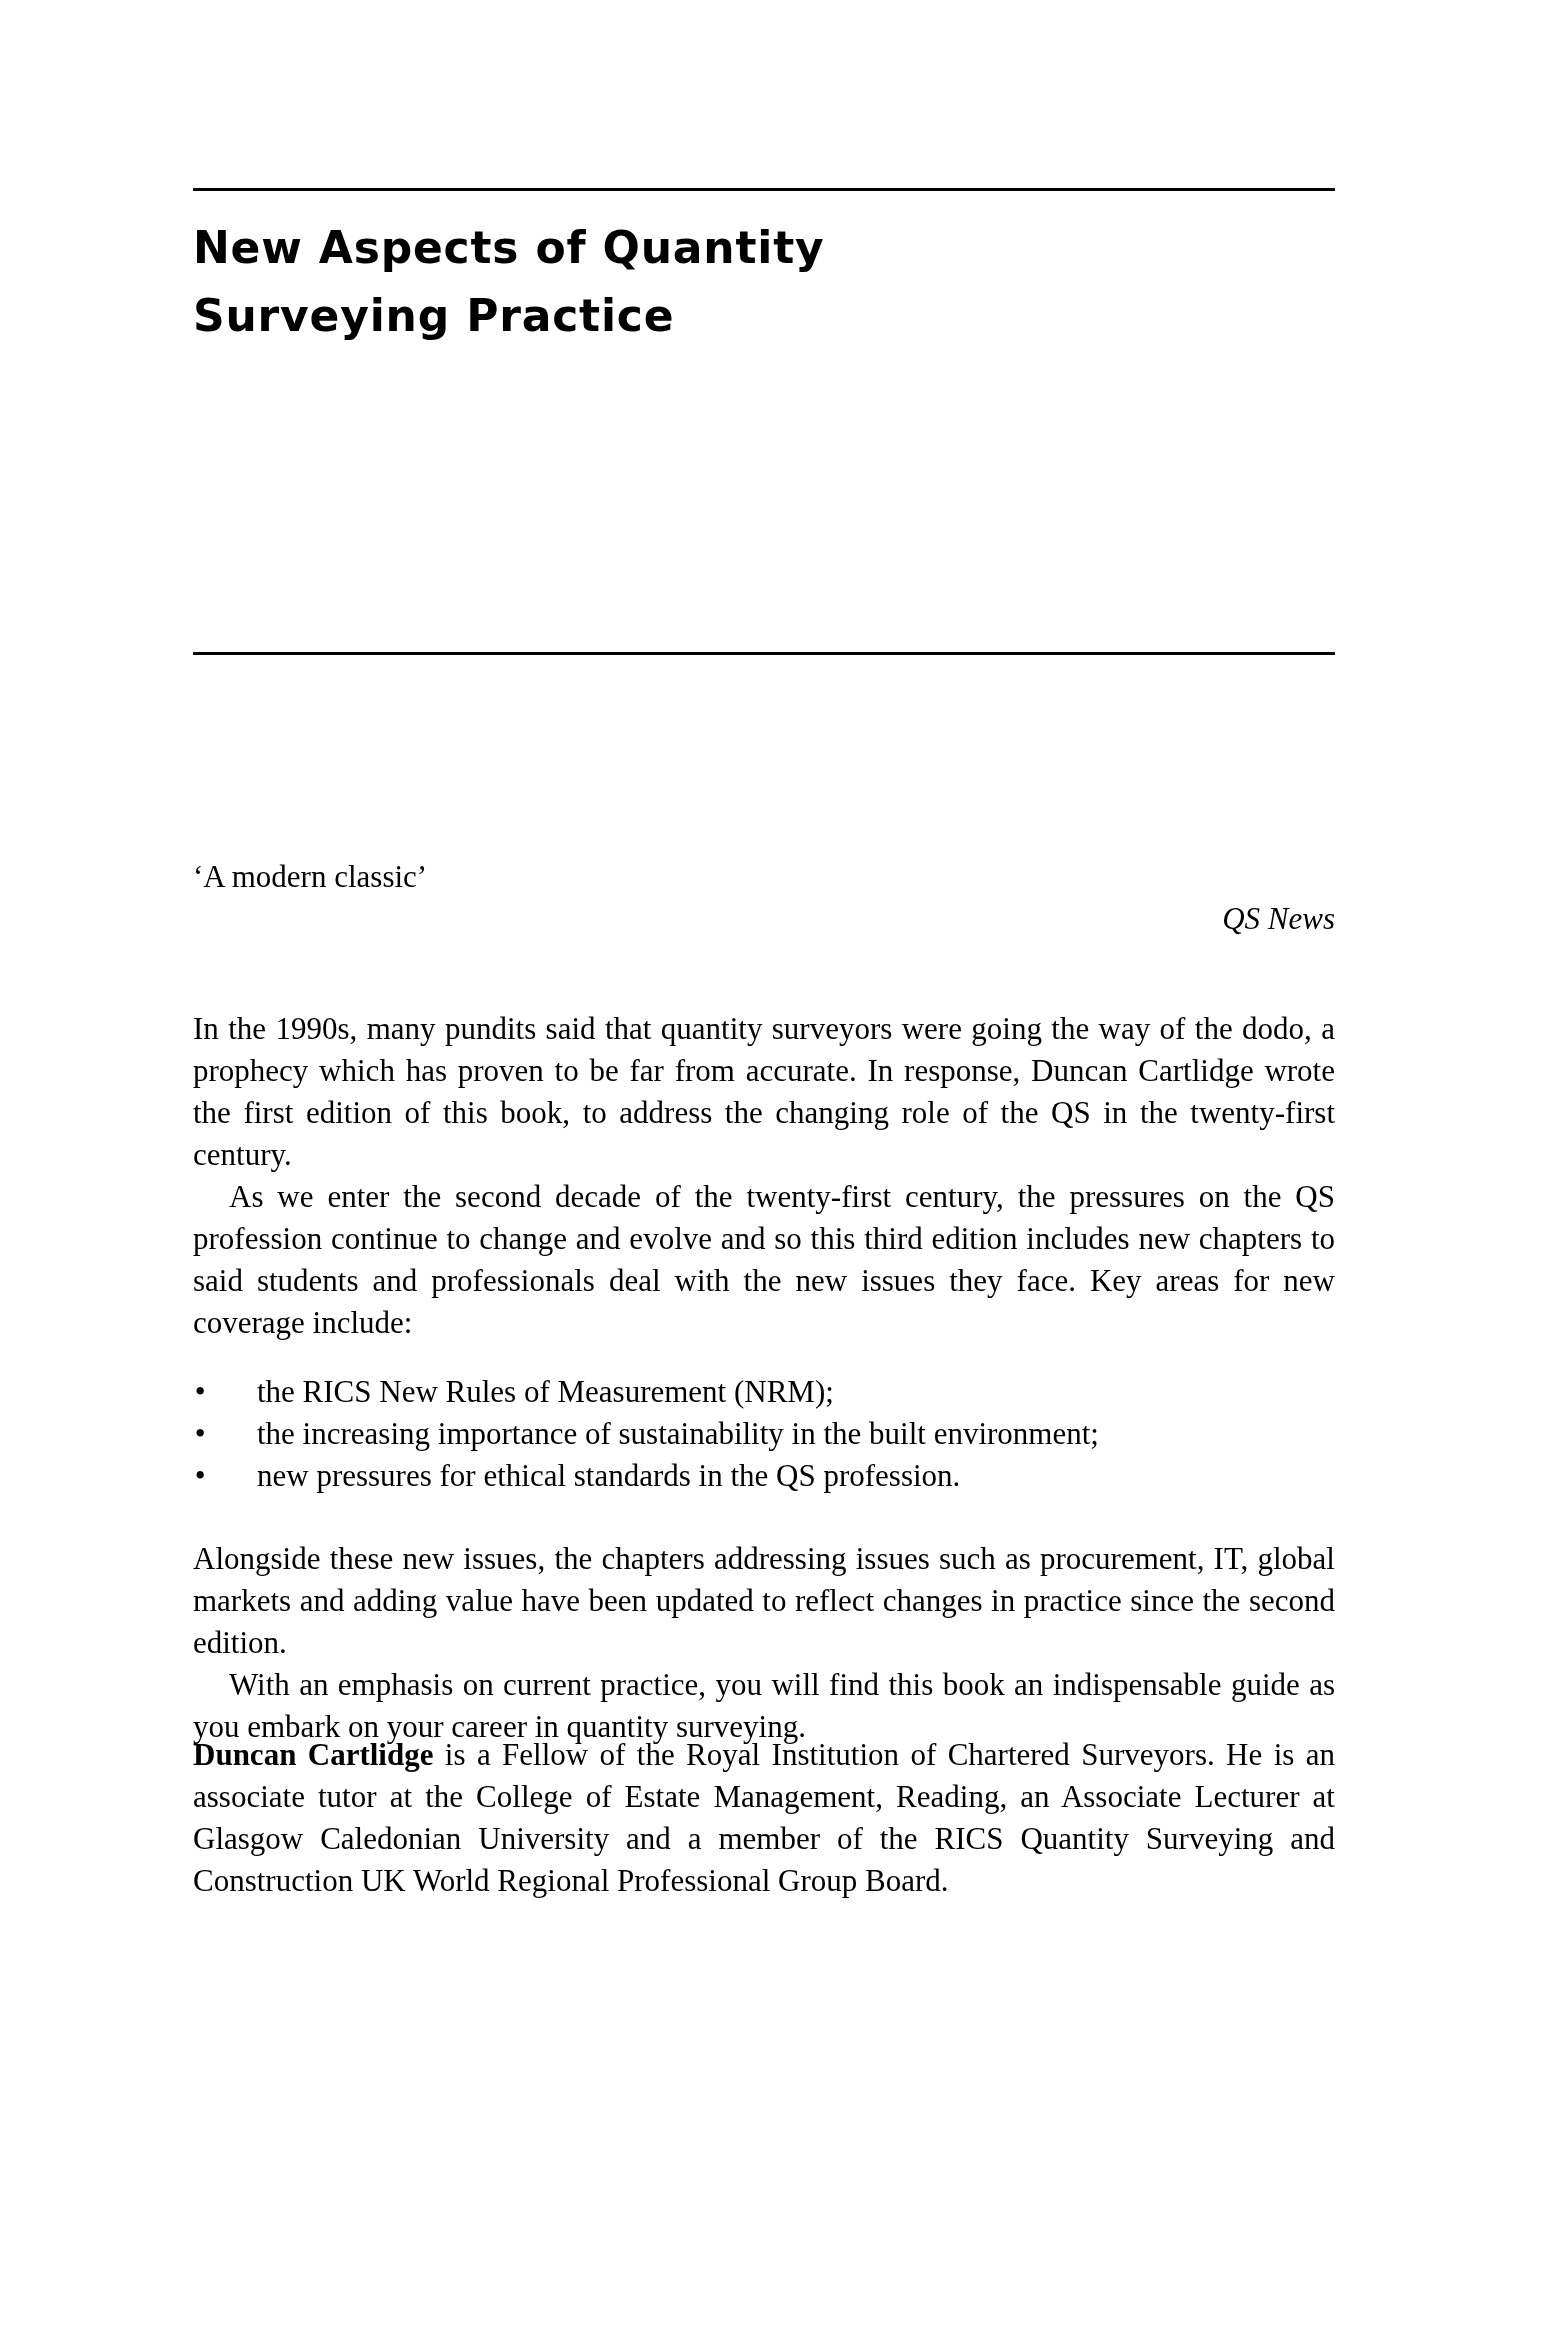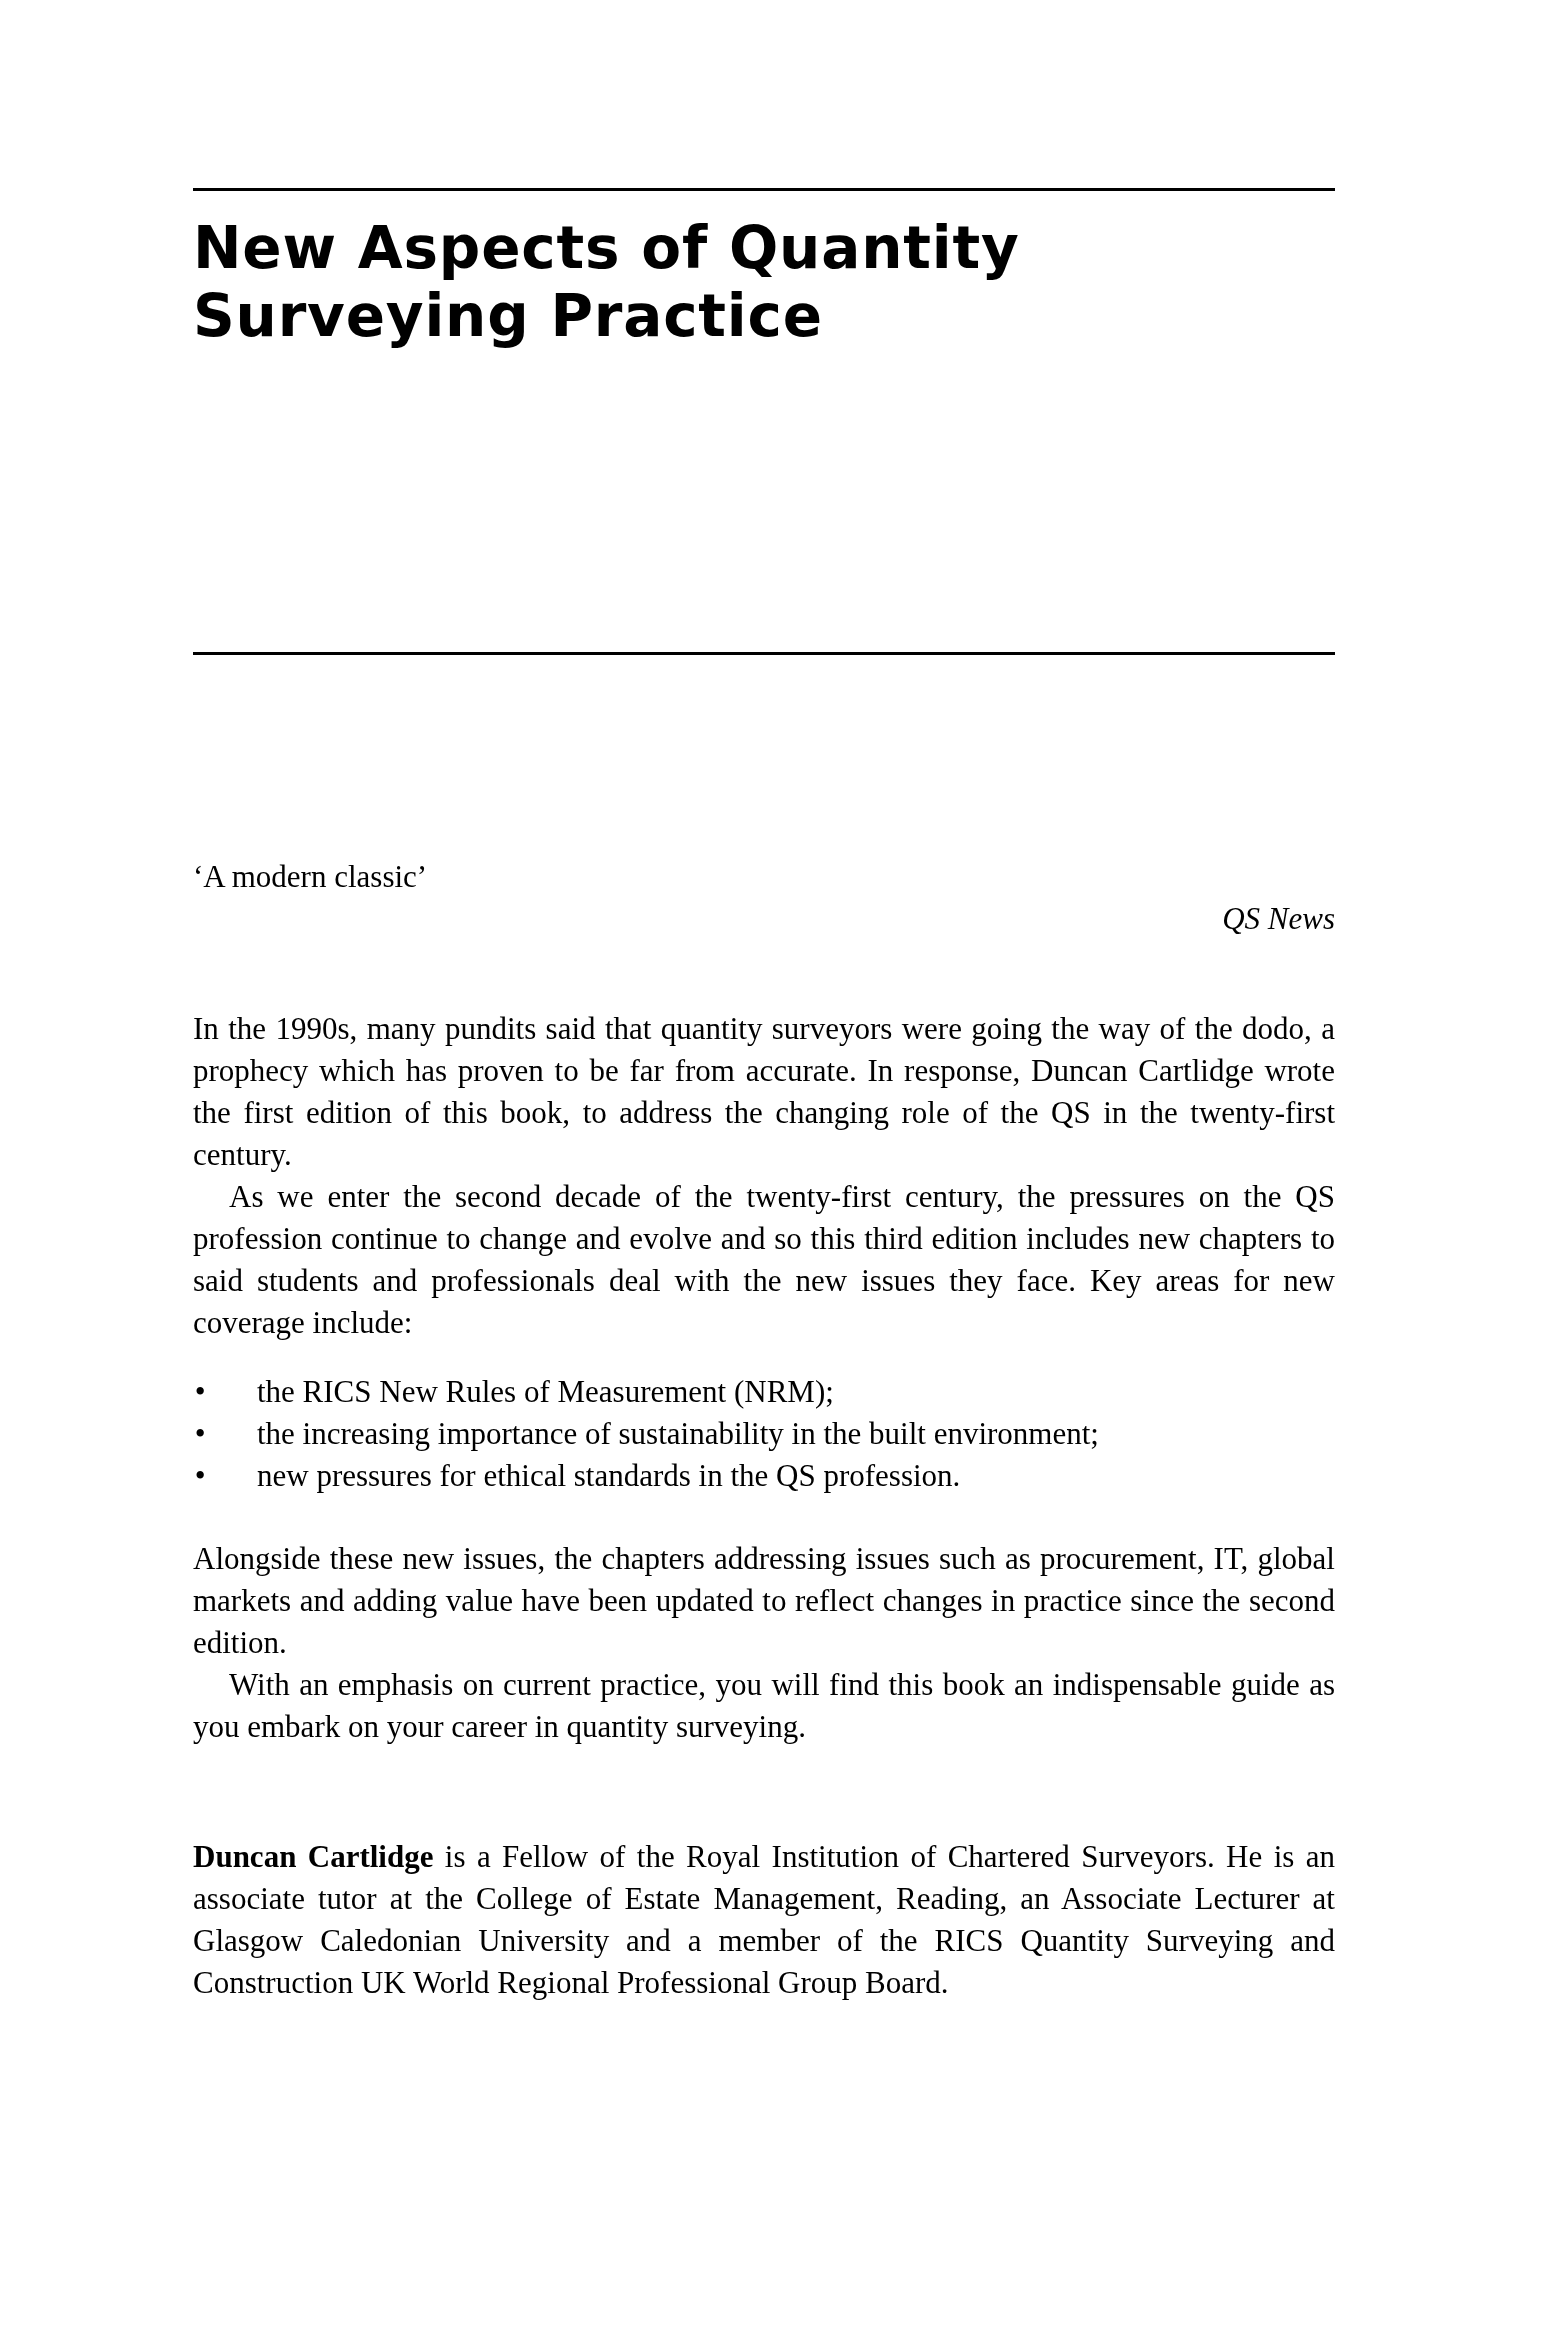--- a/index.html
+++ b/index.html
@@ -3,37 +3,37 @@
 <meta charset="utf-8">
 <style>
   html, body { margin: 0; padding: 0; background: #ffffff; }
   body { width: 1562px; height: 2342px; position: relative; overflow: hidden; color: #000; }
   .page { position: absolute; left: 193px; top: 0; width: 1142px; }
   .rule { position: absolute; left: 0; width: 1142px; height: 3.4px; background: #000; }
   .rule.top { top: 188px; }
   .rule.bottom { top: 652px; }
   .title { position: absolute; top: 214px; left: 0; margin: 0;
     font-family: "DejaVu Sans", sans-serif; font-weight: bold;
-    font-size: 58px; line-height: 68px; letter-spacing: 0.8px; }
+    font-size: 44px; line-height: 68px; letter-spacing: 0.8px; }
   .title span { display: block; }
   .serif { font-family: "Liberation Serif", "DejaVu Serif", serif; font-size: 31px; line-height: 42px; }
   .quote { position: absolute; left: 0; width: 1142px; margin: 0; }
   .quote .q { display: block; }
   .quote .src { display: block; text-align: right; font-style: italic; }
   .q1 { top: 730px; }
   .q2 { top: 856px; }
   .block { position: absolute; left: 0; width: 1142px; }
   .block p { margin: 0; text-align: justify; }
   .block p.indent { text-indent: 36px; }
   .intro { top: 987px; margin-top: 21px; }
   .bullets { position: absolute; top: 1371px; left: 0; width: 1142px; margin: 0; padding: 0; list-style: none; }
   .bullets li { position: relative; padding-left: 64px; }
   .bullets li .dot { position: absolute; left: 1.7px; top: 0; }
   .outro { top: 1538px; }
-  .bio { top: 1836px; }
+  .bio { top: 1734px; }
   .bio b { font-weight: bold; }
 </style>
 </head>
 <body>
 
 <div class="page">
   <div class="rule top"></div>
 
   <h1 class="title">
     <span>New Aspects of Quantity</span>

